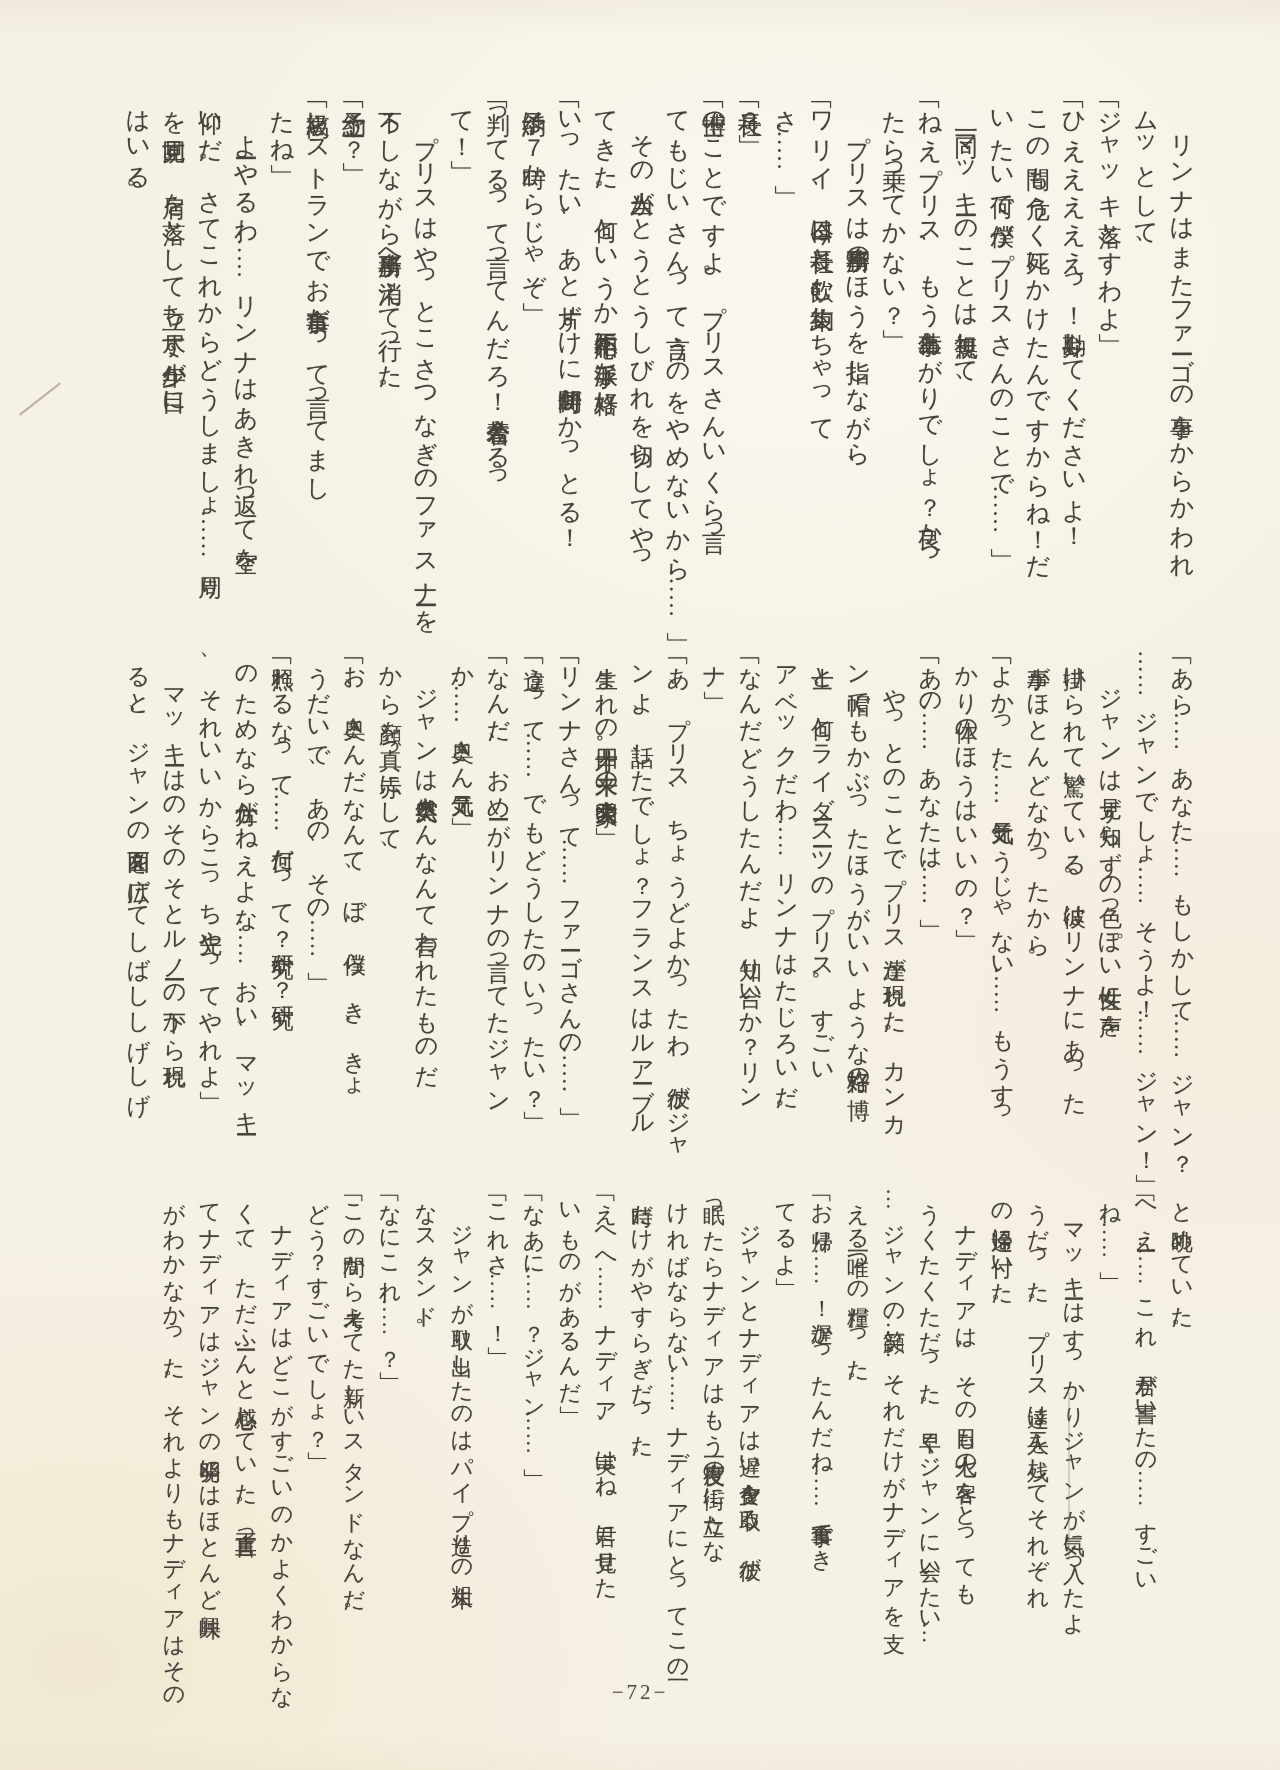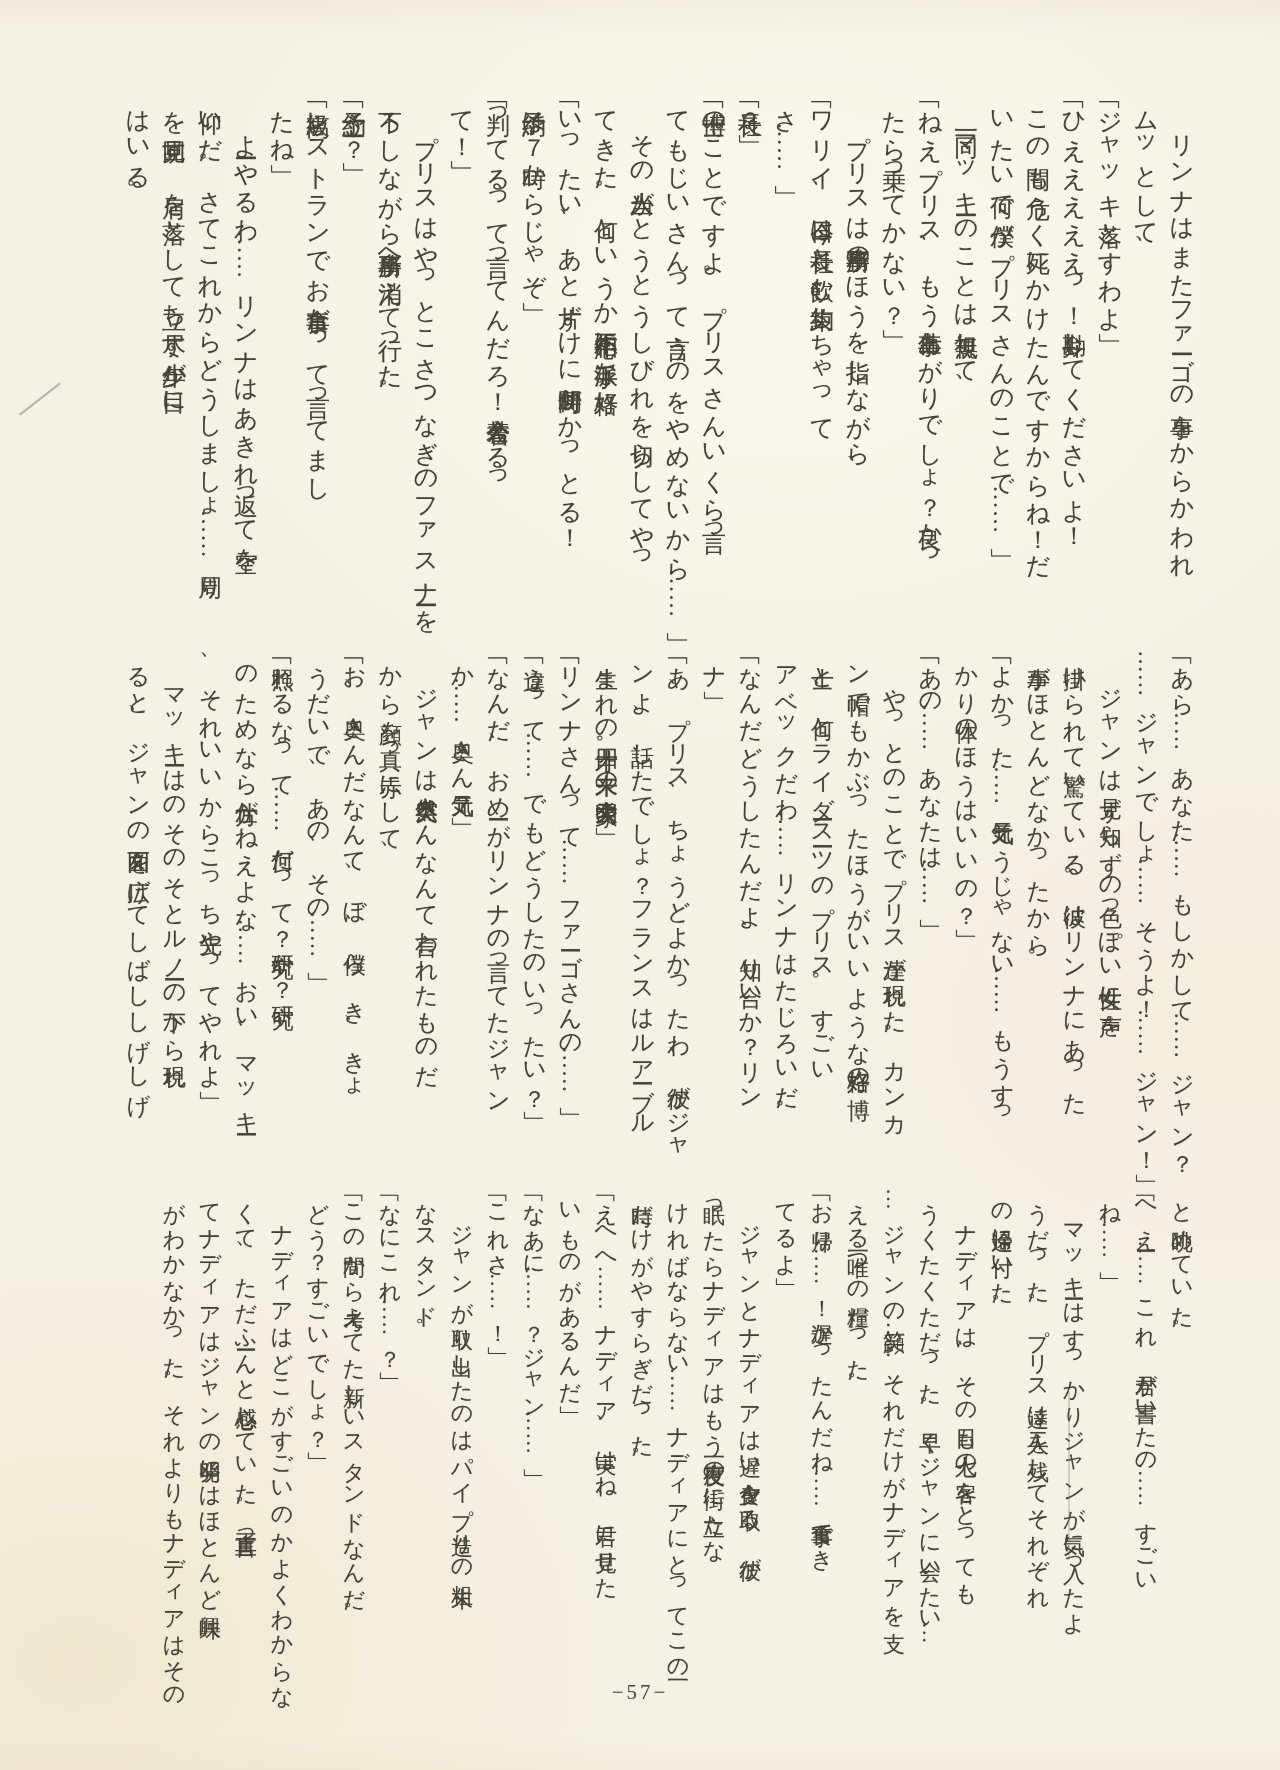--- a/index.html
+++ b/index.html
@@ -164,16 +164,16 @@
       <p class="col indent">ジャンが取り出したのはパイプ造りの粗末</p>
       <p class="col">なスタンド。</p>
       <p class="col">「なにこれ……？」</p>
       <p class="col">「この間から考えてた新しいスタンドなんだ。</p>
       <p class="col">どう？すごいでしょ？」</p>
       <p class="col indent">ナディアはどこがすごいのかよくわからな</p>
       <p class="col">くて、ただふーんと感心していた。正直言っ</p>
       <p class="col">てナディアはジャンの発明にはほとんど興味</p>
       <p class="col">がわかなかった。それよりもナディアはその</p>
     </div>
-  <div id="page-number">−57−</div>
+  <div id="page-number">−72−</div>
   <div id="crease-mark"></div>
   <div id="artifact-line"></div>
 </div>
 
 </body></html>

